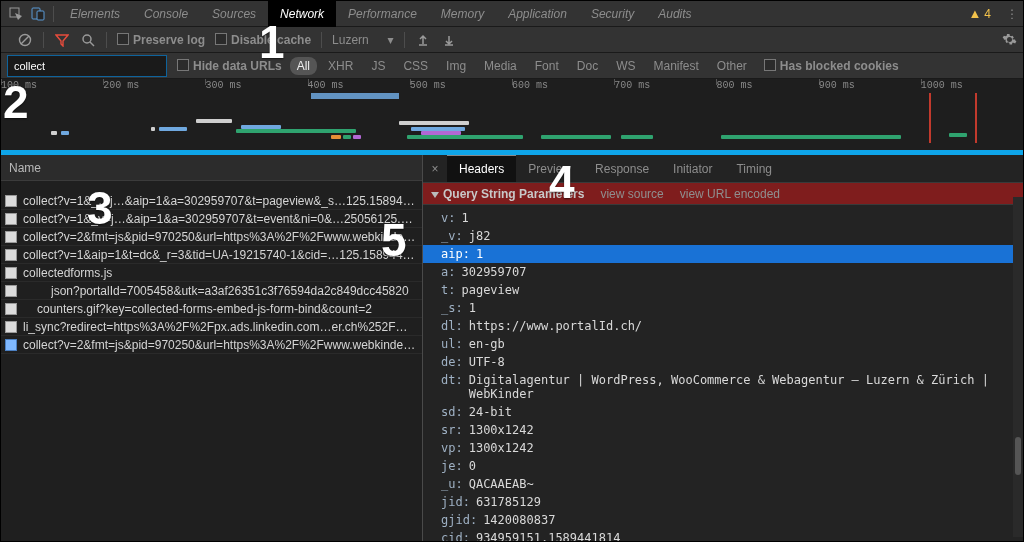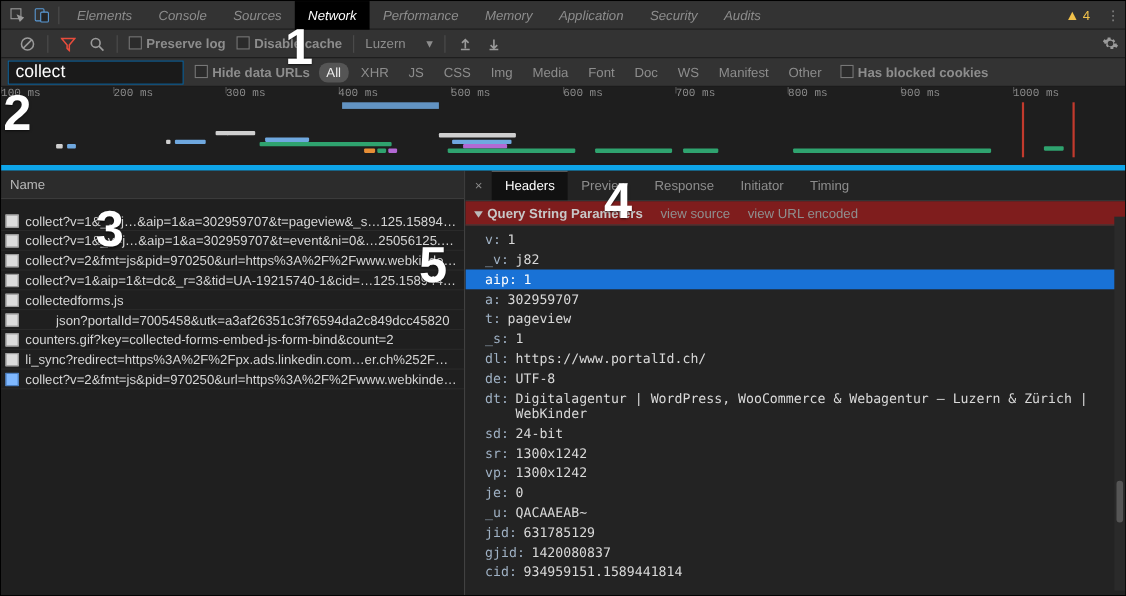--- a/index.html
+++ b/index.html
@@ -38,21 +38,21 @@
   .tb-ic{color:var(--text2);width:16px;height:16px;display:flex;align-items:center;justify-content:center;}
   .filter-ic{color:var(--red);}
   .chk{display:flex;align-items:flex-start;gap:4px;color:var(--text2);font-weight:bold;}
   .chk .box{width:12px;height:12px;border:1px solid #777;background:#2b2b2b;}
   .tb-sep{width:1px;height:16px;background:#4d4d4d;}
   .online{display:flex;align-items:center;gap:6px;color:var(--text2);}
   .gear{margin-left:auto;}
 
   
   .filterbar{display:flex;align-items:center;height:26px;background:var(--bg2);border-bottom:1px solid #1a1a1a;}
-  .filter-input{width:160px;height:22px;margin-left:6px;background:#1a1a1a;border:1px solid var(--accent);color:#fff;padding:0 6px;font-size:16px;outline:none;}
+  .filter-input{width:160px;height:22px;margin-left:6px;background:#1a1a1a;border:1px solid var(--accent);color:#fff;padding:0 6px;font-size:11px;outline:none;}
   .pill{padding:2px 7px;color:var(--text2);border-radius:8px;cursor:pointer;margin-left:4px;}
   .pill.active{background:#555;color:#eee;}
 
   
   .overview{height:76px;background:#1e1e1e;border-bottom:5px solid #0ea5e9;position:relative;overflow:hidden;font-family:Liberation Mono, monospace;}
   .ov-ticks{position:absolute;top:0;left:0;right:0;height:14px;display:flex;color:#888;font-size:10px;}
   .ov-tick{flex:1;position:relative;}
   .ov-tick span{position:absolute;left:0;top:1px;}
   .ov-tick::before{content:"";position:absolute;left:0;top:0;width:1px;height:6px;background:#555;}
   .ov-sel{position:absolute;top:14px;left:310px;width:88px;height:6px;background:#6fa8df;opacity:.85;}
@@ -290,21 +290,21 @@
           <div class="row">
             <span class="fic"></span>
             <span style="overflow: hidden; text-overflow: ellipsis;">collectedforms.js</span>
           </div>
           <div class="row">
             <span class="fic"></span>
             <span style="overflow: hidden; text-overflow: ellipsis; margin-left: 28px;">json?portalId=7005458&amp;utk=a3af26351c3f76594da2c849dcc45820</span>
           </div>
           <div class="row">
             <span class="fic"></span>
-            <span style="overflow: hidden; text-overflow: ellipsis;">counters.gif?key=collected-forms-embed-js-form-bind&amp;count=2</span>
+            <span style="overflow: hidden; text-overflow: ellipsis; margin-left: 14px;">counters.gif?key=collected-forms-embed-js-form-bind&amp;count=2</span>
           </div>
           <div class="row">
             <span class="fic"></span>
             <span style="overflow: hidden; text-overflow: ellipsis;">li_sync?redirect=https%3A%2F%2Fpx.ads.linkedin.com…er.ch%252F%26tim…</span>
           </div>
           <div class="row">
             <span class="fic img"></span>
             <span style="overflow: hidden; text-overflow: ellipsis;">collect?v=2&amp;fmt=js&amp;pid=970250&amp;url=https%3A%2F%2Fwww.webkinder.c…</span>
           </div>
         </div>
@@ -348,20 +348,24 @@
           </div>
           <div class="kv">
             <span class="k">_s:</span>
             <span class="v">1</span>
           </div>
           <div class="kv">
             <span class="k">dl:</span>
             <span class="v">https://www.portalId.ch/</span>
           </div>
           <div class="kv">
+            <span class="k">ul:</span>
+            <span class="v">en-gb</span>
+          </div>
+          <div class="kv">
             <span class="k">de:</span>
             <span class="v">UTF-8</span>
           </div>
           <div class="kv">
             <span class="k">dt:</span>
             <span class="v">Digitalagentur | WordPress, WooCommerce &amp; Webagentur – Luzern &amp; Zürich | WebKinder</span>
           </div>
           <div class="kv">
             <span class="k">sd:</span>
             <span class="v">24-bit</span>

